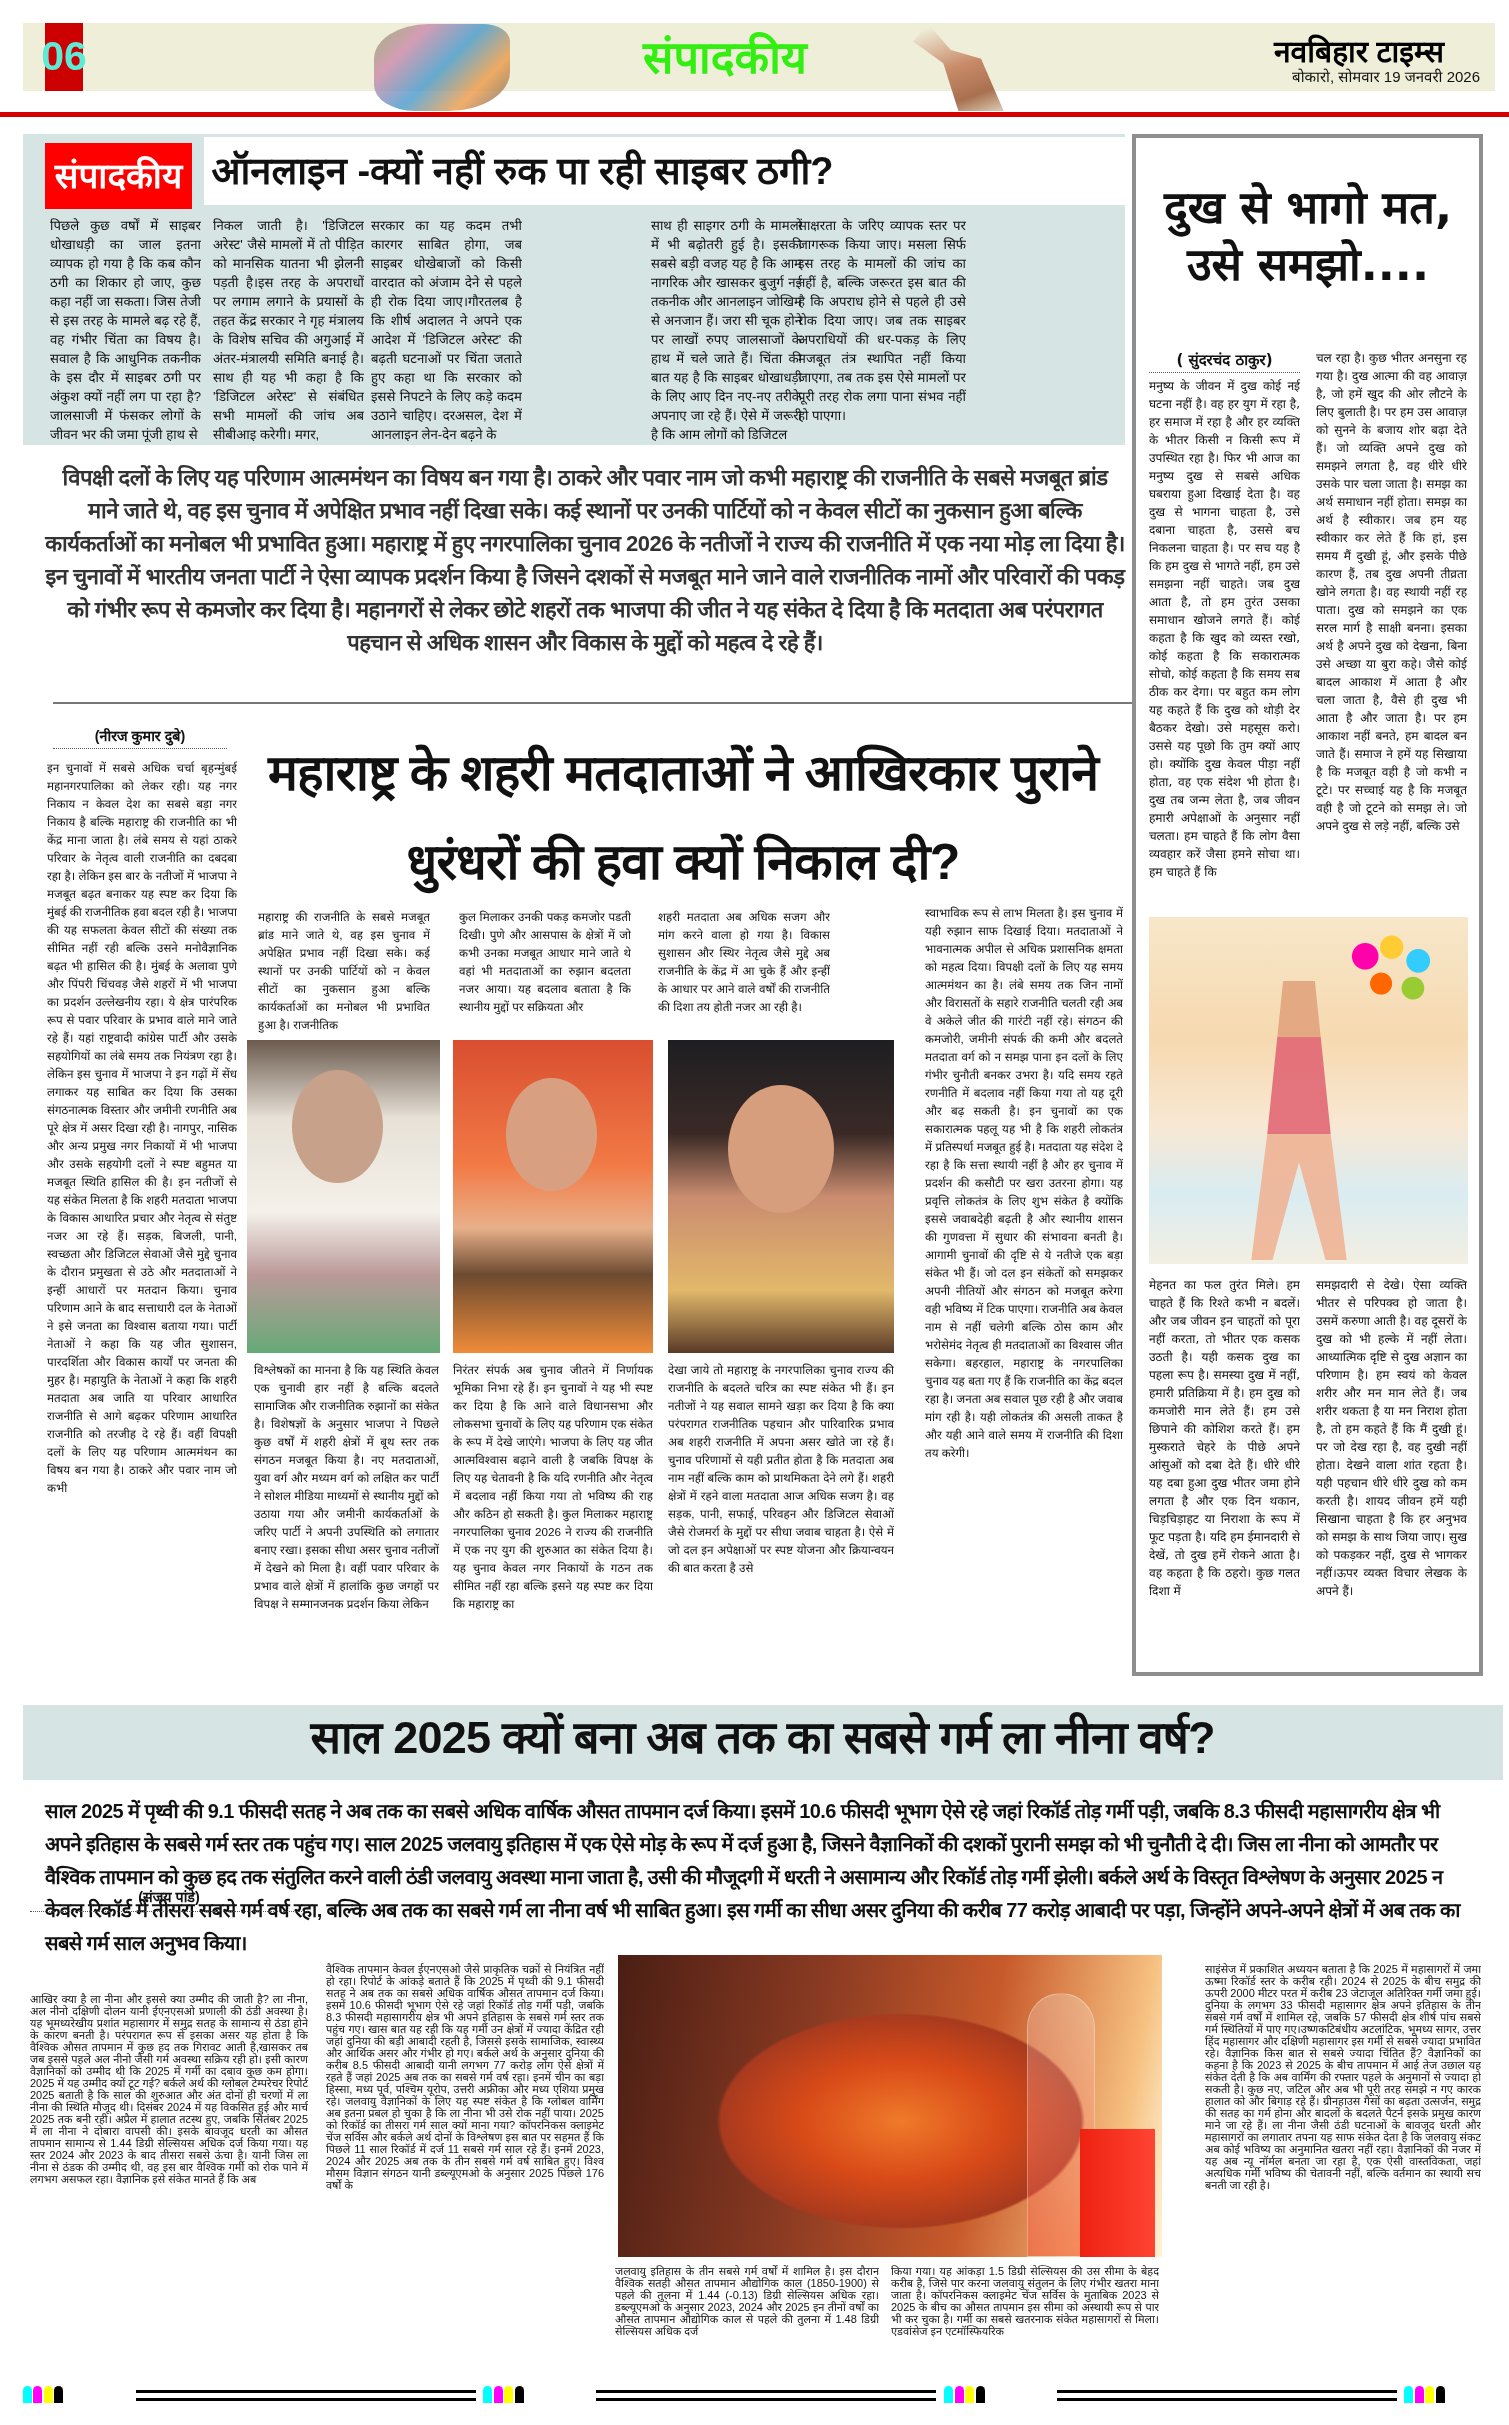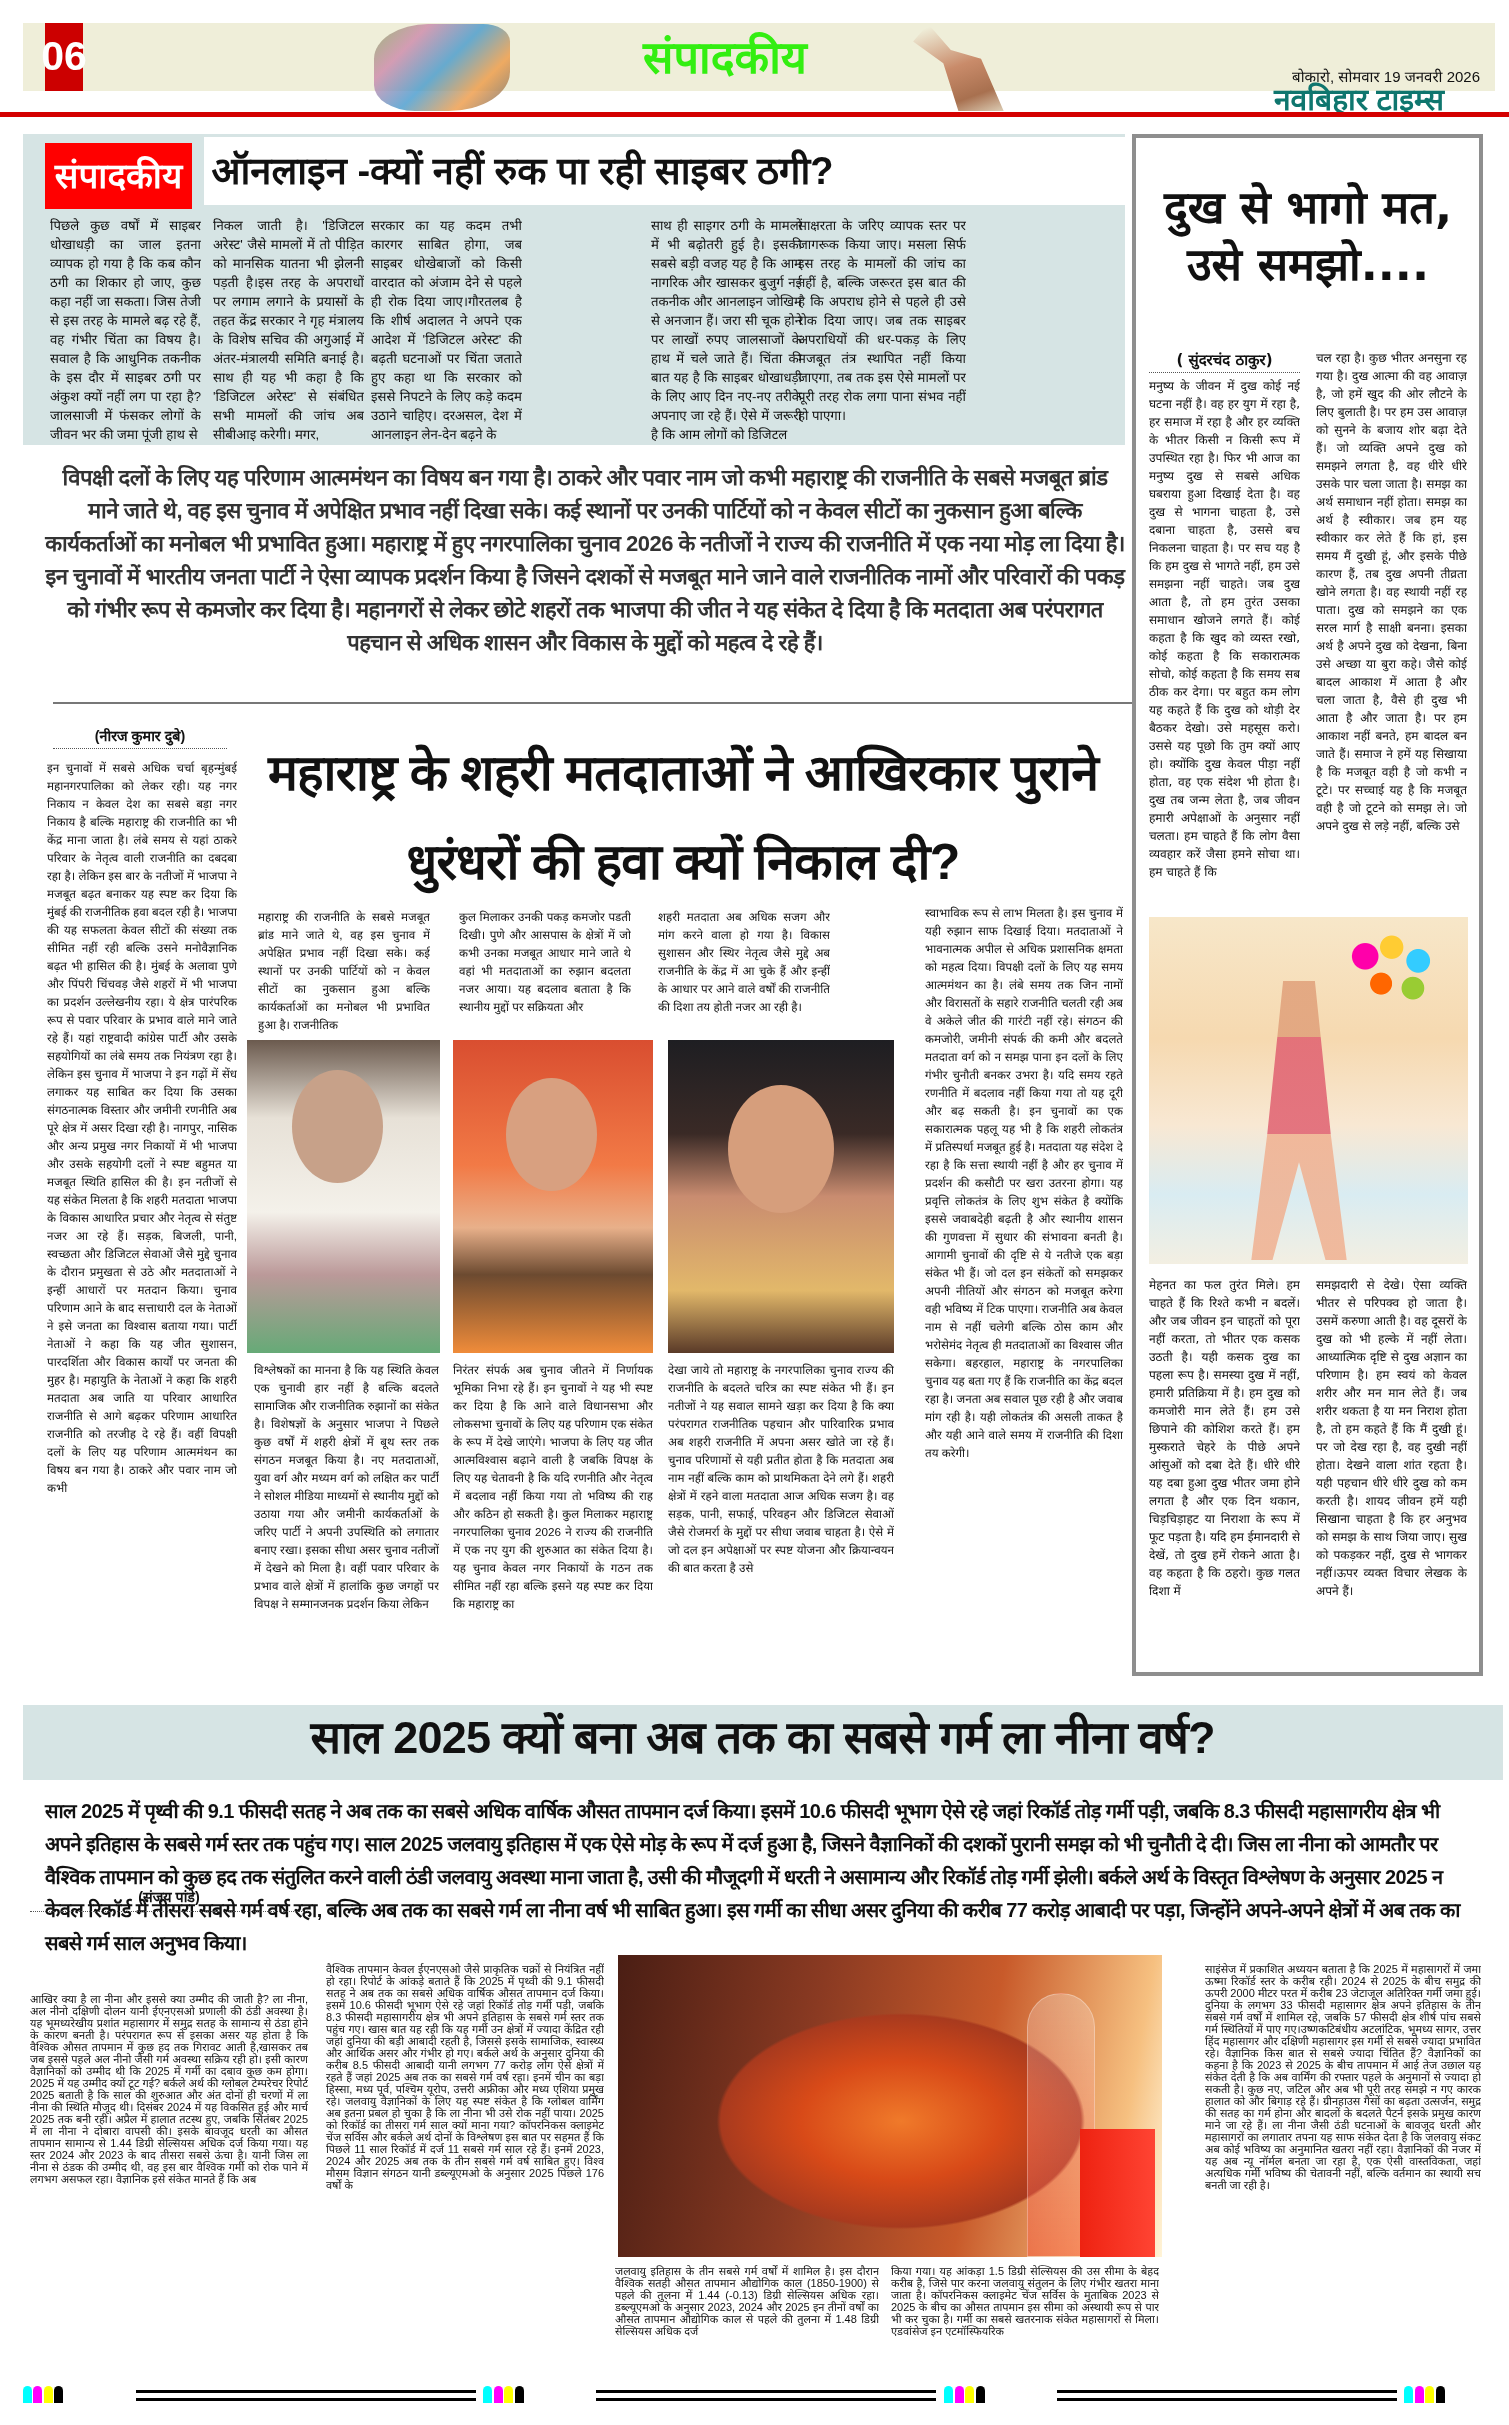--- a/index.html
+++ b/index.html
@@ -1,29 +1,29 @@
 <!DOCTYPE html>
 <html style="font-size:12px"><head>
 <meta charset="utf-8">
 <style>
   * { box-sizing: border-box; margin: 0; padding: 0; }
   body { width: 1510px; height: 2426px; background: #fff; position: relative; overflow: hidden;
          font-family: "DejaVu Sans", sans-serif; color: #111; }
   .abs { position: absolute; }
   
   .mast { left: 22.6px; top: 22.6px; width: 1472px; height: 68px; background: #efeed9; }
-  .pagenum { left: 45px; top: 22.6px; width: 38px; height: 68px; background: #cc0000; color: #ffffff;
+  .pagenum { left: 45px; top: 22.6px; width: 38px; height: 68px; background: #cc0000; color: #5eead4;
              font: bold 41px "Liberation Sans", sans-serif; display:flex; align-items:center; justify-content:center;text-align:right; }
   .sectitle { left: 604px; top: 26px; width: 242px; height: 63px; color: #33ee11;
               font: bold 45px "Liberation Sans", sans-serif; text-align:center; line-height:63px; }
   .jharkhand { left: 374px; top: 24px; width: 136px; height: 87px;
                background: linear-gradient(135deg,#8a6,#c8a,#49c,#e94,#666); border-radius: 40% 20% 45% 30%; opacity:.8; }
   .archer { left: 898px; top: 24px; width: 151px; height: 87px;
             background: linear-gradient(160deg,#efeed9 10%,#c98b6a 45%,#a8704f 70%,#efeed9 95%); clip-path: polygon(20% 0,35% 30%,55% 40%,70% 100%,40% 100%,30% 45%,10% 20%); }
-  .brand { left: 1238px; top: 30px; width: 242px; text-align:center; color:#0f766e; font: bold 30px "Liberation Sans", sans-serif; margin-top: 48px; }
+  .brand { left: 1238px; top: 30px; width: 242px; text-align:center; color:#000000; font: bold 30px "Liberation Sans", sans-serif; }
   .dateline { left: 1238px; top: 66px; width: 242px; text-align:right; font: 15px "Liberation Sans", sans-serif; color:#111; }
   .redrule { left: 0; top: 112px; width: 1510px; height: 5.3px; background: #d40000; }
 
   
   .edbox { left: 22.6px; top: 134px; width: 1102px; height: 311px; background: #d6e4e4; }
   .edlabel { left: 45px; top: 143px; width: 147px; height: 66px; background:#ff0000; color:#fff;
              font: bold 35px "Liberation Sans", sans-serif; text-align:center; line-height:66px; }
   .edhead { left: 204px; top: 137px; width: 921px; height: 68px; background:#fff;
             font: bold 38px "Liberation Sans", sans-serif; line-height: 68px; padding-left: 7.5px; }
   .col { position:absolute; font-family: "Liberation Sans", sans-serif; text-align: justify; overflow:hidden; }

